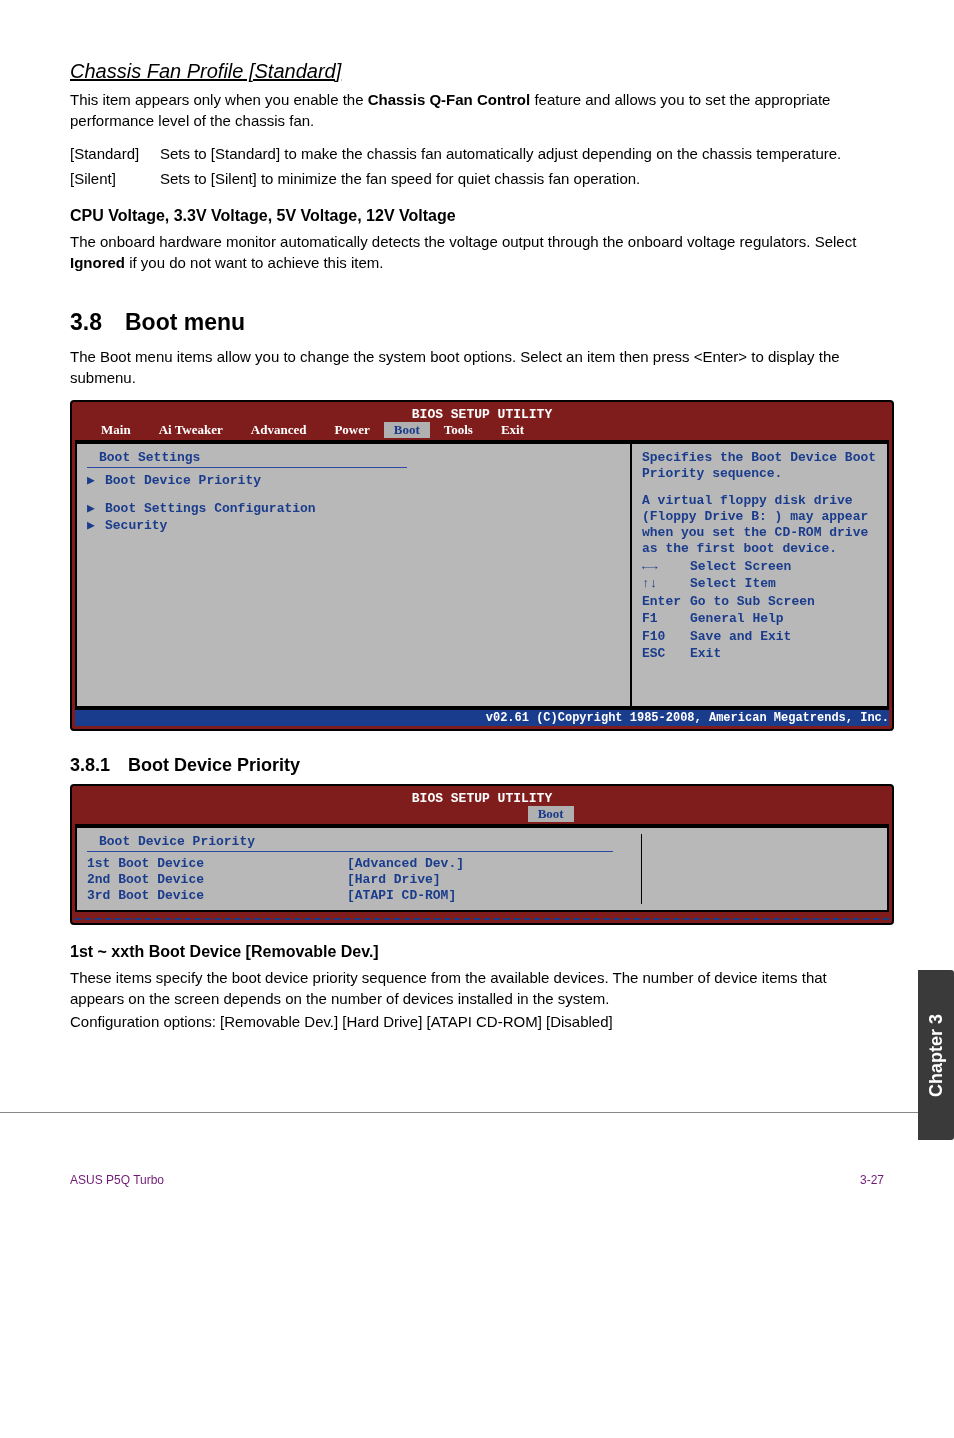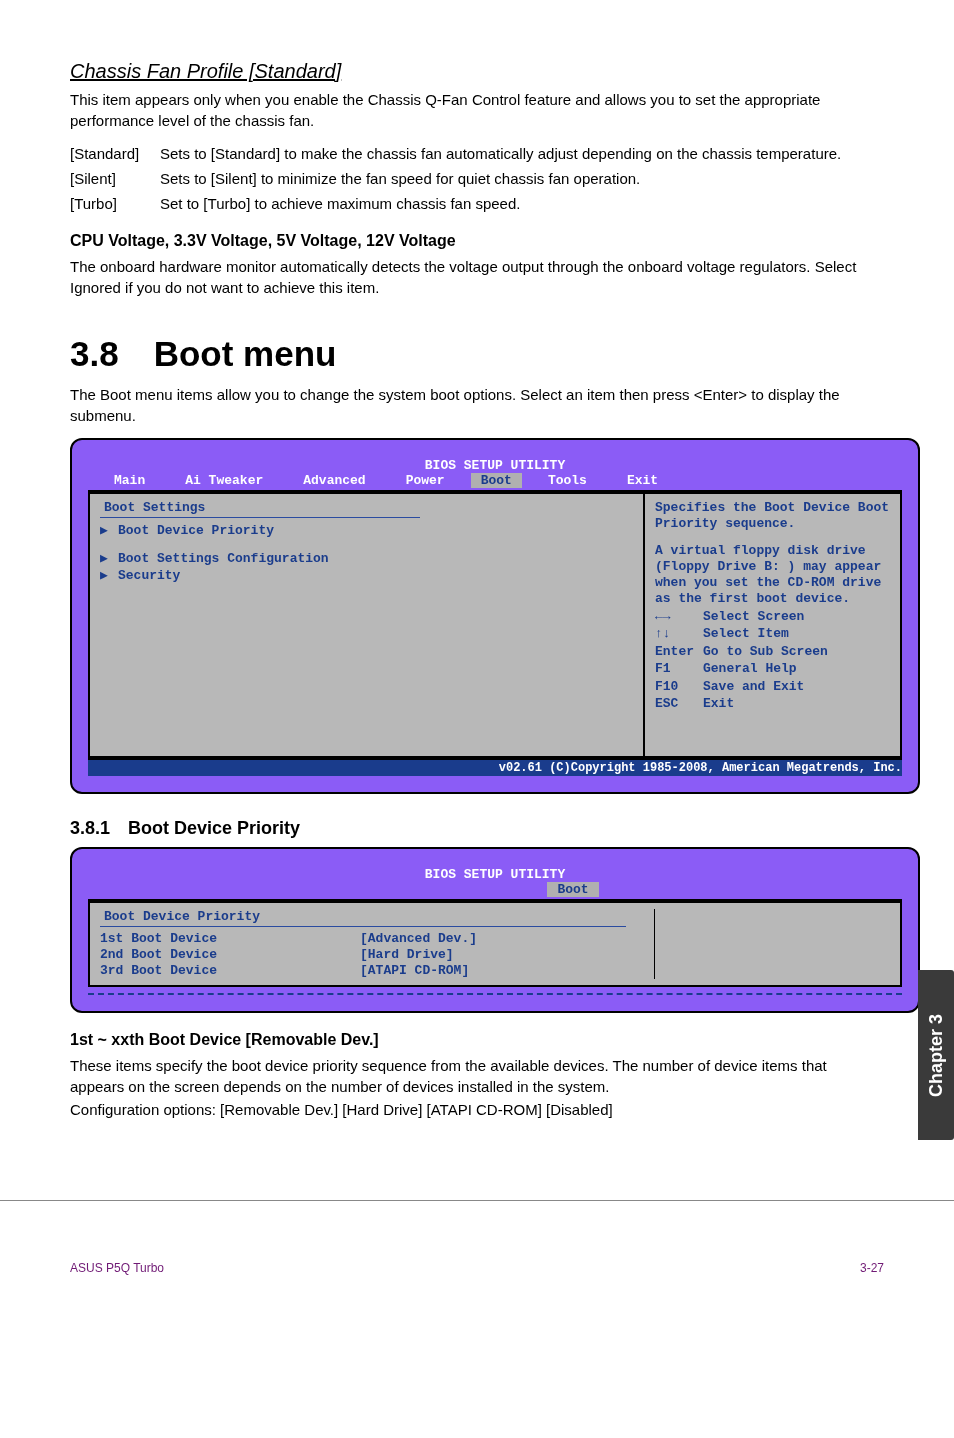--- a/index.html
+++ b/index.html
@@ -39,53 +39,54 @@
 }
 .opt-val {
   flex: 1;
 }
 h3.bold-head {
   font-size: 16px;
   font-weight: bold;
   margin: 18px 0 6px 0;
 }
 h2.sec-title {
-  font-size: 35px;
+  font-size: 23px;
   font-weight: 900;
   margin: 36px 0 10px 0;
 }
 h3.sub-title {
   font-size: 18px;
   font-weight: bold;
   margin: 24px 0 8px 0;
 }
 
 .bios-box {
   border: 2px solid #000;
-  border-radius: 12px;
-  padding: 16px;
-  background: #8b5cf6;
+  border-radius: 4px;
+  padding: 3px;
+  background: #7f1d1d;
   color: #fff;
   font-family: "Courier New", monospace;
   font-size: 13px;
   font-weight: bold;
   position: relative;
   width: 100%;
 }
 .bios-title {
   color: #fff;
   text-align: center;
   padding: 2px 0 0 0;
   font-size: 13px;
 }
 .bios-menubar {
   display: flex;
   padding: 0 12px 2px 12px;
-  gap: 12px;
-  color: #fff;
+  gap: 0;
+  color: #fff;
+  font-family: Liberation Serif, serif;
 }
 .bios-menubar span {
   padding: 0 14px;
 }
 .bios-menubar .selected {
   background: #b0b0b0;
   color: #1a3c8c;
   padding: 0 10px;
 }
 .bios-body {
@@ -136,21 +137,21 @@
 .menu-item .tri {
   width: 18px;
   display: inline-block;
 }
 .menu-item span {
   white-space: nowrap;
 }
 .section-hdr {
   color: #1a3c8c;
   text-decoration: none;
-  margin: 0 0 2px 4px;
+  margin: 0 0 2px 12px;
 }
 .section-hdr-line {
   border-top: 1px solid #2a4ba0;
   margin: 0 0 4px 0;
   width: 60%;
 }
 
 .bios-box-small .bios-body {
   display: block;
 }
@@ -199,21 +200,21 @@
   border-radius: 3px 0 0 3px;
 }
 .footer {
   display: flex;
   justify-content: space-between;
   font-size: 12px;
   color: #701a75;
   margin: 60px 70px 20px 70px;
   border-top: 0;
 }
-.bold { font-weight: normal; }
+.bold { font-weight: bold; }
 .heavyrule {
   border: none;
   border-top: 1px solid #888;
   margin: 48px 0 6px 0;
 }
 </style>
 </head>
 <body>
 
 <div class="page">
@@ -224,24 +225,20 @@
   </p>
 
   <div class="opt-list">
     <div class="opt-row">
       <div class="opt-key">[Standard]</div>
       <div class="opt-val">Sets to [Standard] to make the chassis fan automatically adjust depending on the chassis temperature.</div>
     </div>
     <div class="opt-row">
       <div class="opt-key">[Silent]</div>
       <div class="opt-val">Sets to [Silent] to minimize the fan speed for quiet chassis fan operation.</div>
-    </div>
-    <div class="opt-row">
-      <div class="opt-key">[Turbo]</div>
-      <div class="opt-val">Set to [Turbo] to achieve maximum chassis fan speed.</div>
     </div>
   </div>
 
   <h3 class="bold-head">CPU Voltage, 3.3V Voltage, 5V Voltage, 12V Voltage</h3>
   <p class="body-text">
     <span>The onboard hardware monitor automatically detects the voltage output through the onboard voltage regulators. Select </span><span class="bold">Ignored</span><span> if you do not want to achieve this item.</span>
   </p>
 
   <h2 class="sec-title">3.8 Boot menu</h2>
   <p class="body-text">The Boot menu items allow you to change the system boot options. Select an item then press &lt;Enter&gt; to display the submenu.</p>

